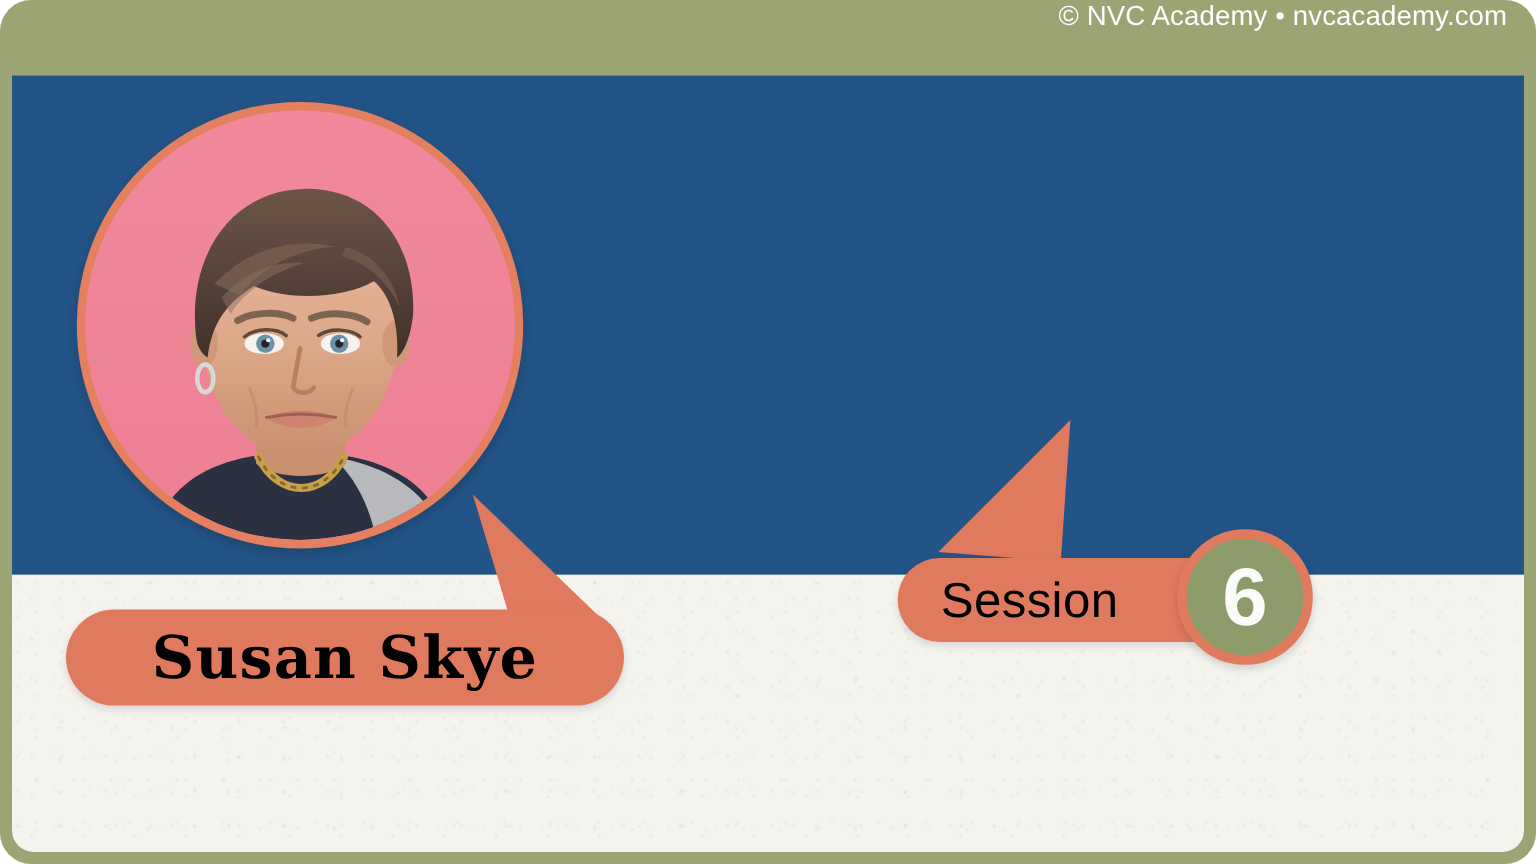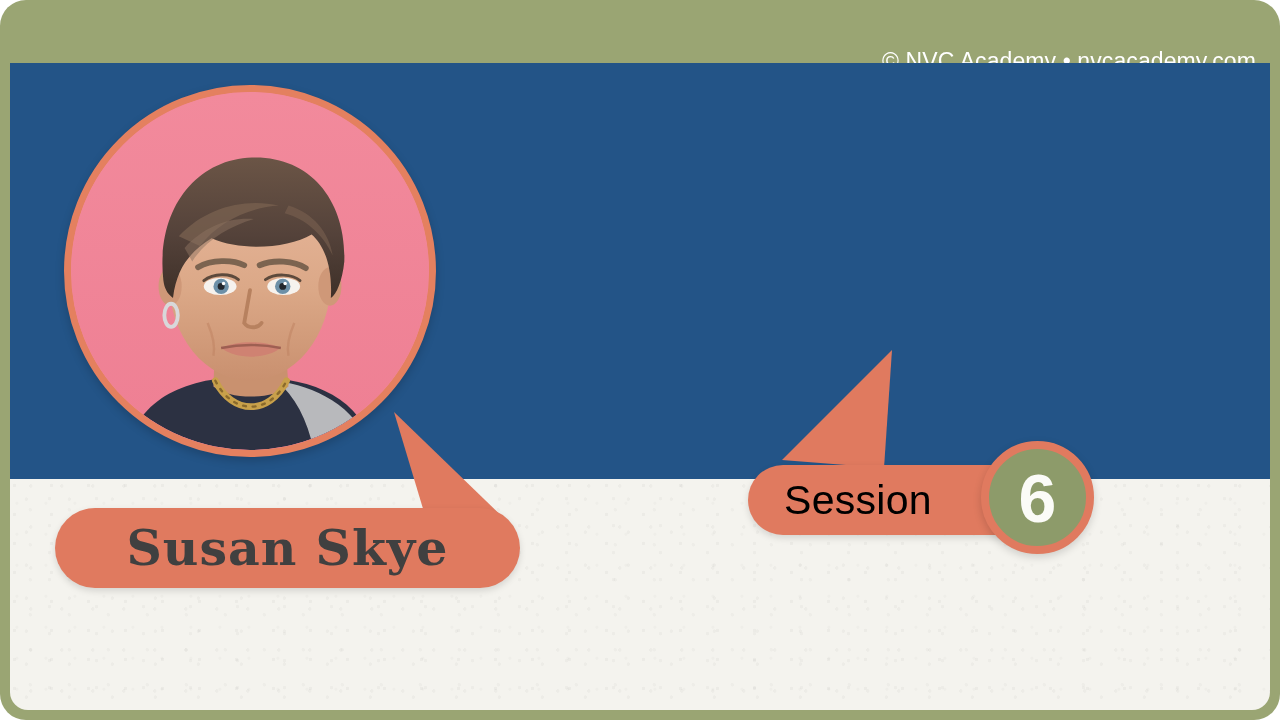--- a/index.html
+++ b/index.html
@@ -14,21 +14,21 @@
     width:1280px; height:720px;
     background:#9aa573;           
     border-radius:26px;
     overflow:hidden;
   }
 
   
   .copyright-bar {
     position:absolute;
     top:0; left:0; right:0; height:75px;
-    display:flex; align-items:flex-end; justify-content:flex-end;
+    display:flex; align-items:flex-start; justify-content:flex-end;
     padding-right:24px;
     padding-left:24px;
   }
   .copyright-text {
     color:#ffffff;
     font-size:23px;
     letter-spacing:.1px;
     font-family:"Liberation Sans", sans-serif;
     white-space:nowrap;
   }
@@ -102,21 +102,21 @@
   .speaker-pill {
     position:absolute;
     left:55px; top:508px;
     width:465px; height:80px;
     background:#e07a5f;
     border-radius:40px;
     display:flex; align-items:center; justify-content:center;
     box-shadow:0 3px 7px rgba(0,0,0,.13);
   }
   .speaker-name {
-    color:#404040;
+    color:#000000;
     font-family:"DejaVu Serif", serif;
     font-weight:bold;
     font-size:49px;
     letter-spacing:1px;
     white-space:nowrap;
   }
   .speaker-tail {
     position:absolute;
     left:386px; top:410px;
     width:130px; height:125px;

